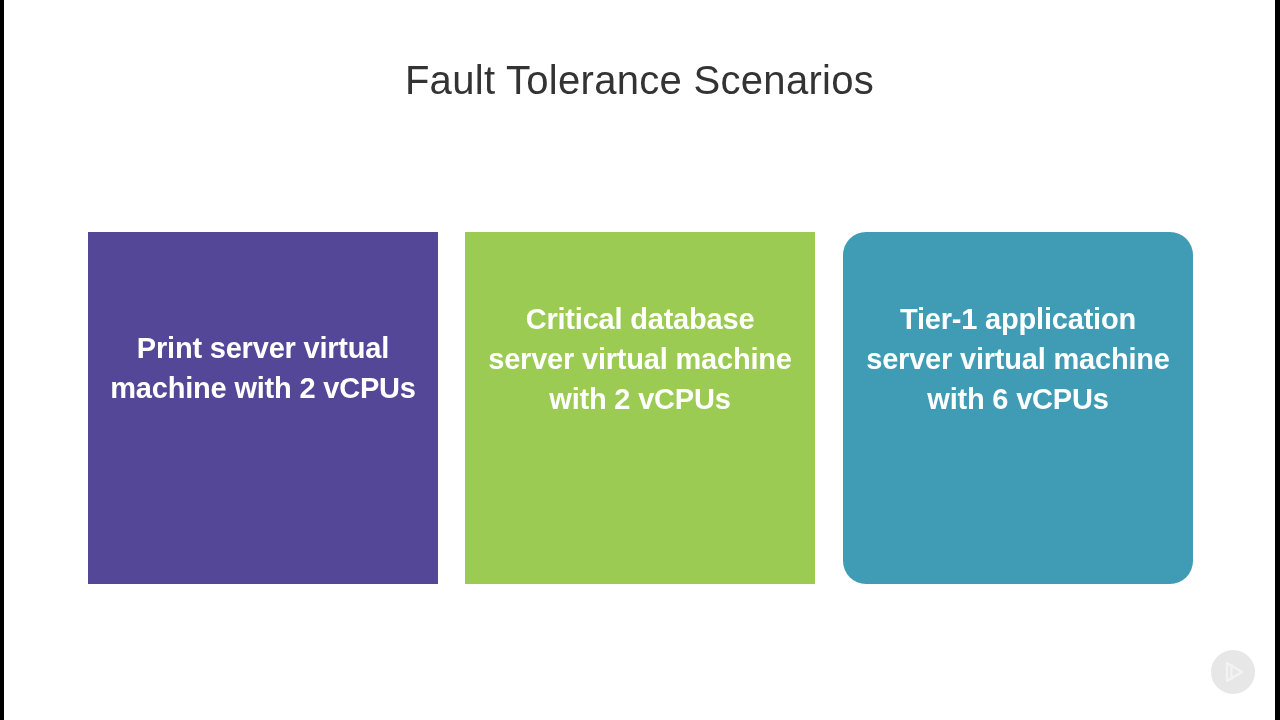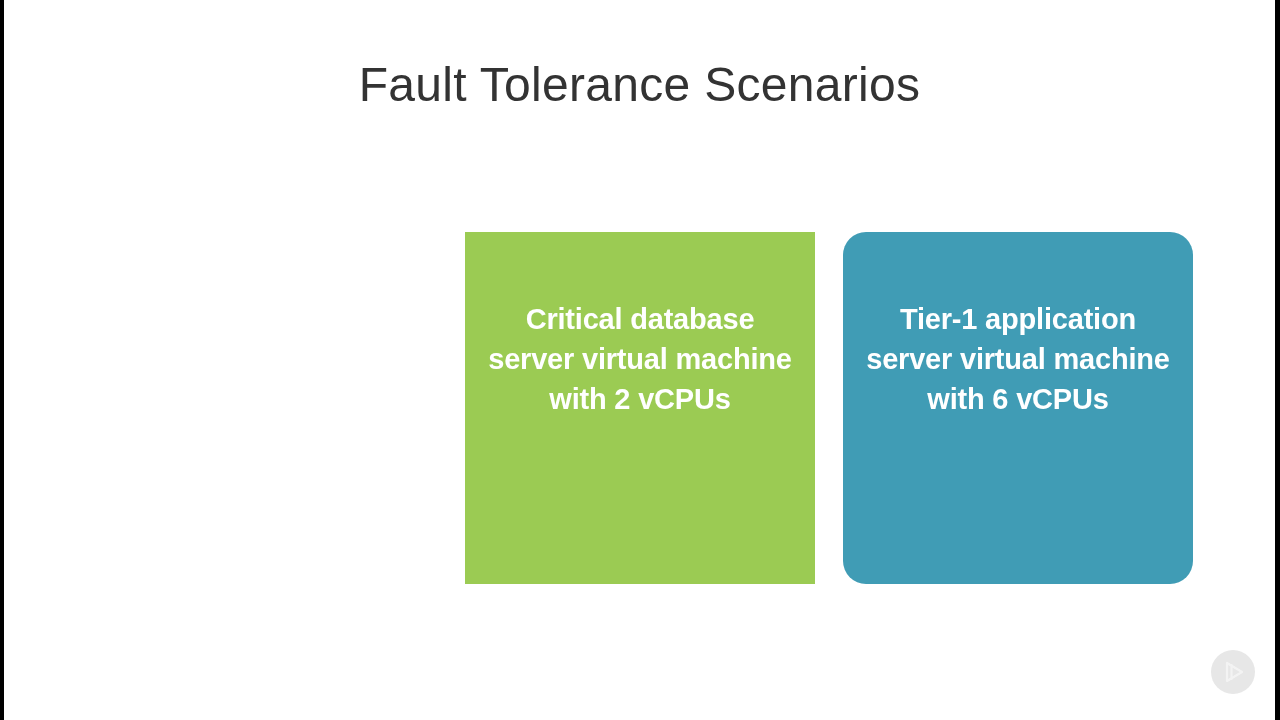--- a/index.html
+++ b/index.html
@@ -33,21 +33,21 @@
     background: #ffffff;
   }
 
   .slide-title {
     position: absolute;
     left: 0;
     top: 55px;
     width: 1271px;
     text-align: center;
     font-family: "Liberation Sans", sans-serif;
-    font-size: 48px;
+    font-size: 40px;
     font-weight: 300;
     letter-spacing: 0.3px;
     color: #333333;
     line-height: 1.25;
     white-space: nowrap;
   }
 
   .cards-row {
     position: absolute;
     left: 84px;
@@ -119,20 +119,23 @@
 <body>
 
 <div class="slide-stage">
 
   <div class="slide-canvas" style="background: rgb(255, 255, 255);">
 
     <div class="slide-title" style="color: rgb(51, 51, 51);">Fault Tolerance Scenarios</div>
 
     <div class="cards-row">
 
+      <div class="card card-0" style="background: rgb(84, 71, 152);">
+        <div class="card-text" style="color: rgb(255, 255, 255);">Print server virtual machine with 2 vCPUs</div>
+      </div>
 
       <div class="card card-1" style="background: rgb(155, 203, 83);">
         <div class="card-text" style="color: rgb(255, 255, 255);">Critical database server virtual machine with 2 vCPUs</div>
       </div>
 
       <div class="card card-2" style="background: rgb(64, 156, 181); border-radius: 23px;">
         <div class="card-text" style="color: rgb(255, 255, 255);">Tier-1 application server virtual machine with 6 vCPUs</div>
       </div>
 
     </div>

